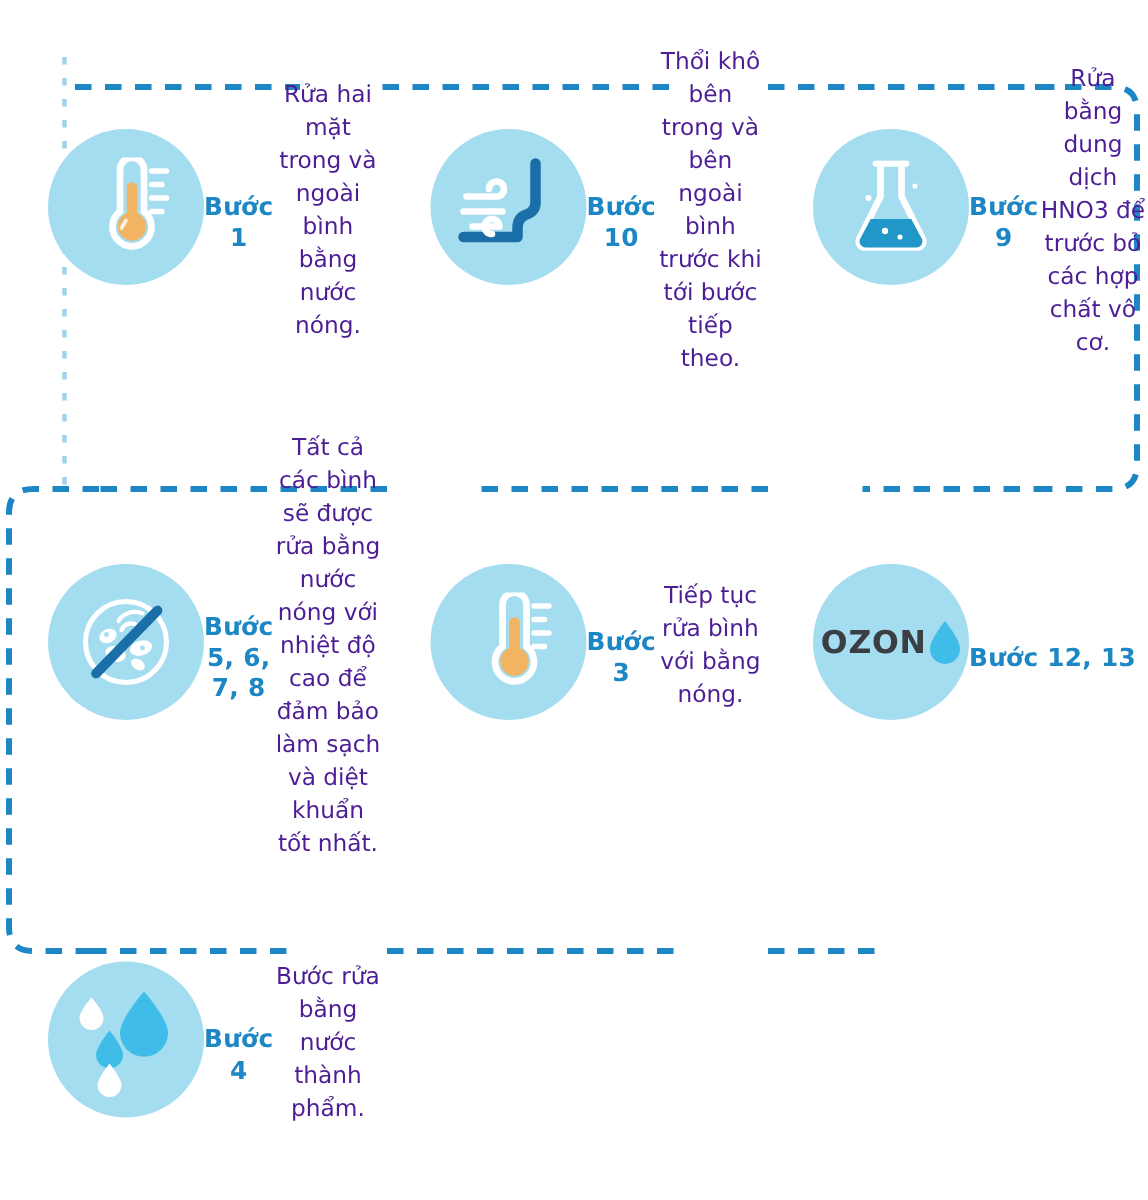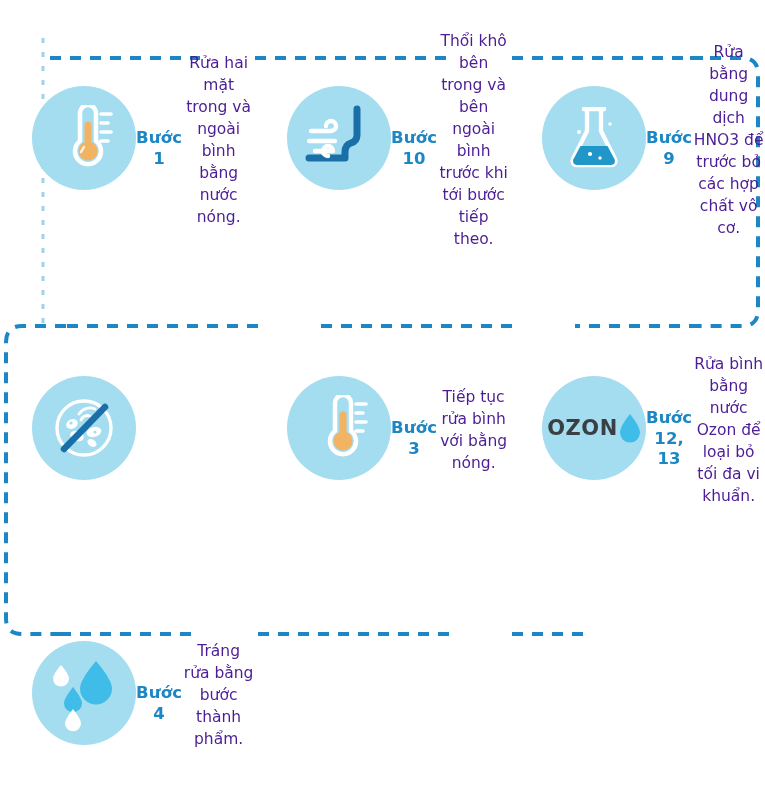--- a/index.html
+++ b/index.html
@@ -153,20 +153,22 @@
             <circle cx="21" cy="29" r="1.6" fill="#a4dcf0"></circle>
             <circle cx="45" cy="38" r="1.6" fill="#a4dcf0"></circle>
           </g>
           <g fill="none" stroke="#ffffff" stroke-width="2.8" stroke-linecap="round">
             <path d="M31 26 a7 7 0 0 1 9 -4"></path>
             <path d="M29 20 a13 13 0 0 1 16 -5"></path>
           </g>
           <path d="M14 55 L55 13" stroke="#1b6fa8" stroke-width="6.5" stroke-linecap="round"></path>
         </svg>
       </div>
+      <div class="step-title">Bước 5, 6, 7, 8</div>
+      <div class="step-desc">Tất cả các bình sẽ được rửa bằng nước nóng với nhiệt độ cao để đảm bảo làm sạch và diệt khuẩn tốt nhất.</div>
     </div>
 
     <div class="cell">
       <div class="icon-badge">
         <svg width="60" height="66" viewBox="0 0 60 66">
           <path d="M26 8 a8 8 0 0 1 16 0 v28 a13 13 0 1 1 -16 0 Z" fill="none" stroke="#ffffff" stroke-width="4.5"></path>
           <path d="M34 20 v24" stroke="#f2b463" stroke-width="7" stroke-linecap="round"></path>
           <circle cx="34" cy="46" r="9.5" fill="#f2b463"></circle>
           <g stroke="#ffffff" stroke-width="3.6" stroke-linecap="round">
             <path d="M47 9 h10"></path>
@@ -183,30 +185,29 @@
     <div class="cell">
       <div class="icon-badge">
         <div class="ozon-wrap">
           <span class="ozon-text">OZON</span>
           <svg width="22" height="30" viewBox="0 0 22 30">
             <path d="M11 1 C11 1 1 13 1 19.6 A10 10 0 0 0 21 19.6 C21 13 11 1 11 1 Z" fill="#3fbde8"></path>
           </svg>
         </div>
       </div>
       <div class="step-title">Bước 12, 13</div>
-      <div class="step-desc">Rửa bình bằng nước Ozon để loại bỏ tối đa vi khuẩn.</div>
     </div>
 
     <div class="cell">
       <div class="icon-badge">
         <svg width="84" height="84" viewBox="0 0 84 84">
           <path d="M19 14 C19 14 11 23 11 27.6 A8 8 0 0 0 27 27.6 C27 23 19 14 19 14 Z" fill="#ffffff"></path>
           <path d="M54 10 C54 10 38 28 38 37.5 A16 16 0 0 0 70 37.5 C70 28 54 10 54 10 Z" fill="#3fbde8"></path>
           <path d="M31 36 C31 36 22 47 22 52.2 A9 9 0 0 0 40 52.2 C40 47 31 36 31 36 Z" fill="#3fbde8"></path>
           <path d="M31 58 C31 58 23 68 23 72.3 A8 8 0 0 0 39 72.3 C39 68 31 58 31 58 Z" fill="#ffffff"></path>
         </svg>
       </div>
       <div class="step-title">Bước 4</div>
-      <div class="step-desc">Tráng rửa bằng bước thành phẩm.</div>
+      <div class="step-desc">Bước rửa bằng nước thành phẩm.</div>
     </div>
 
   </div>
 </div>
 
 </body></html>

